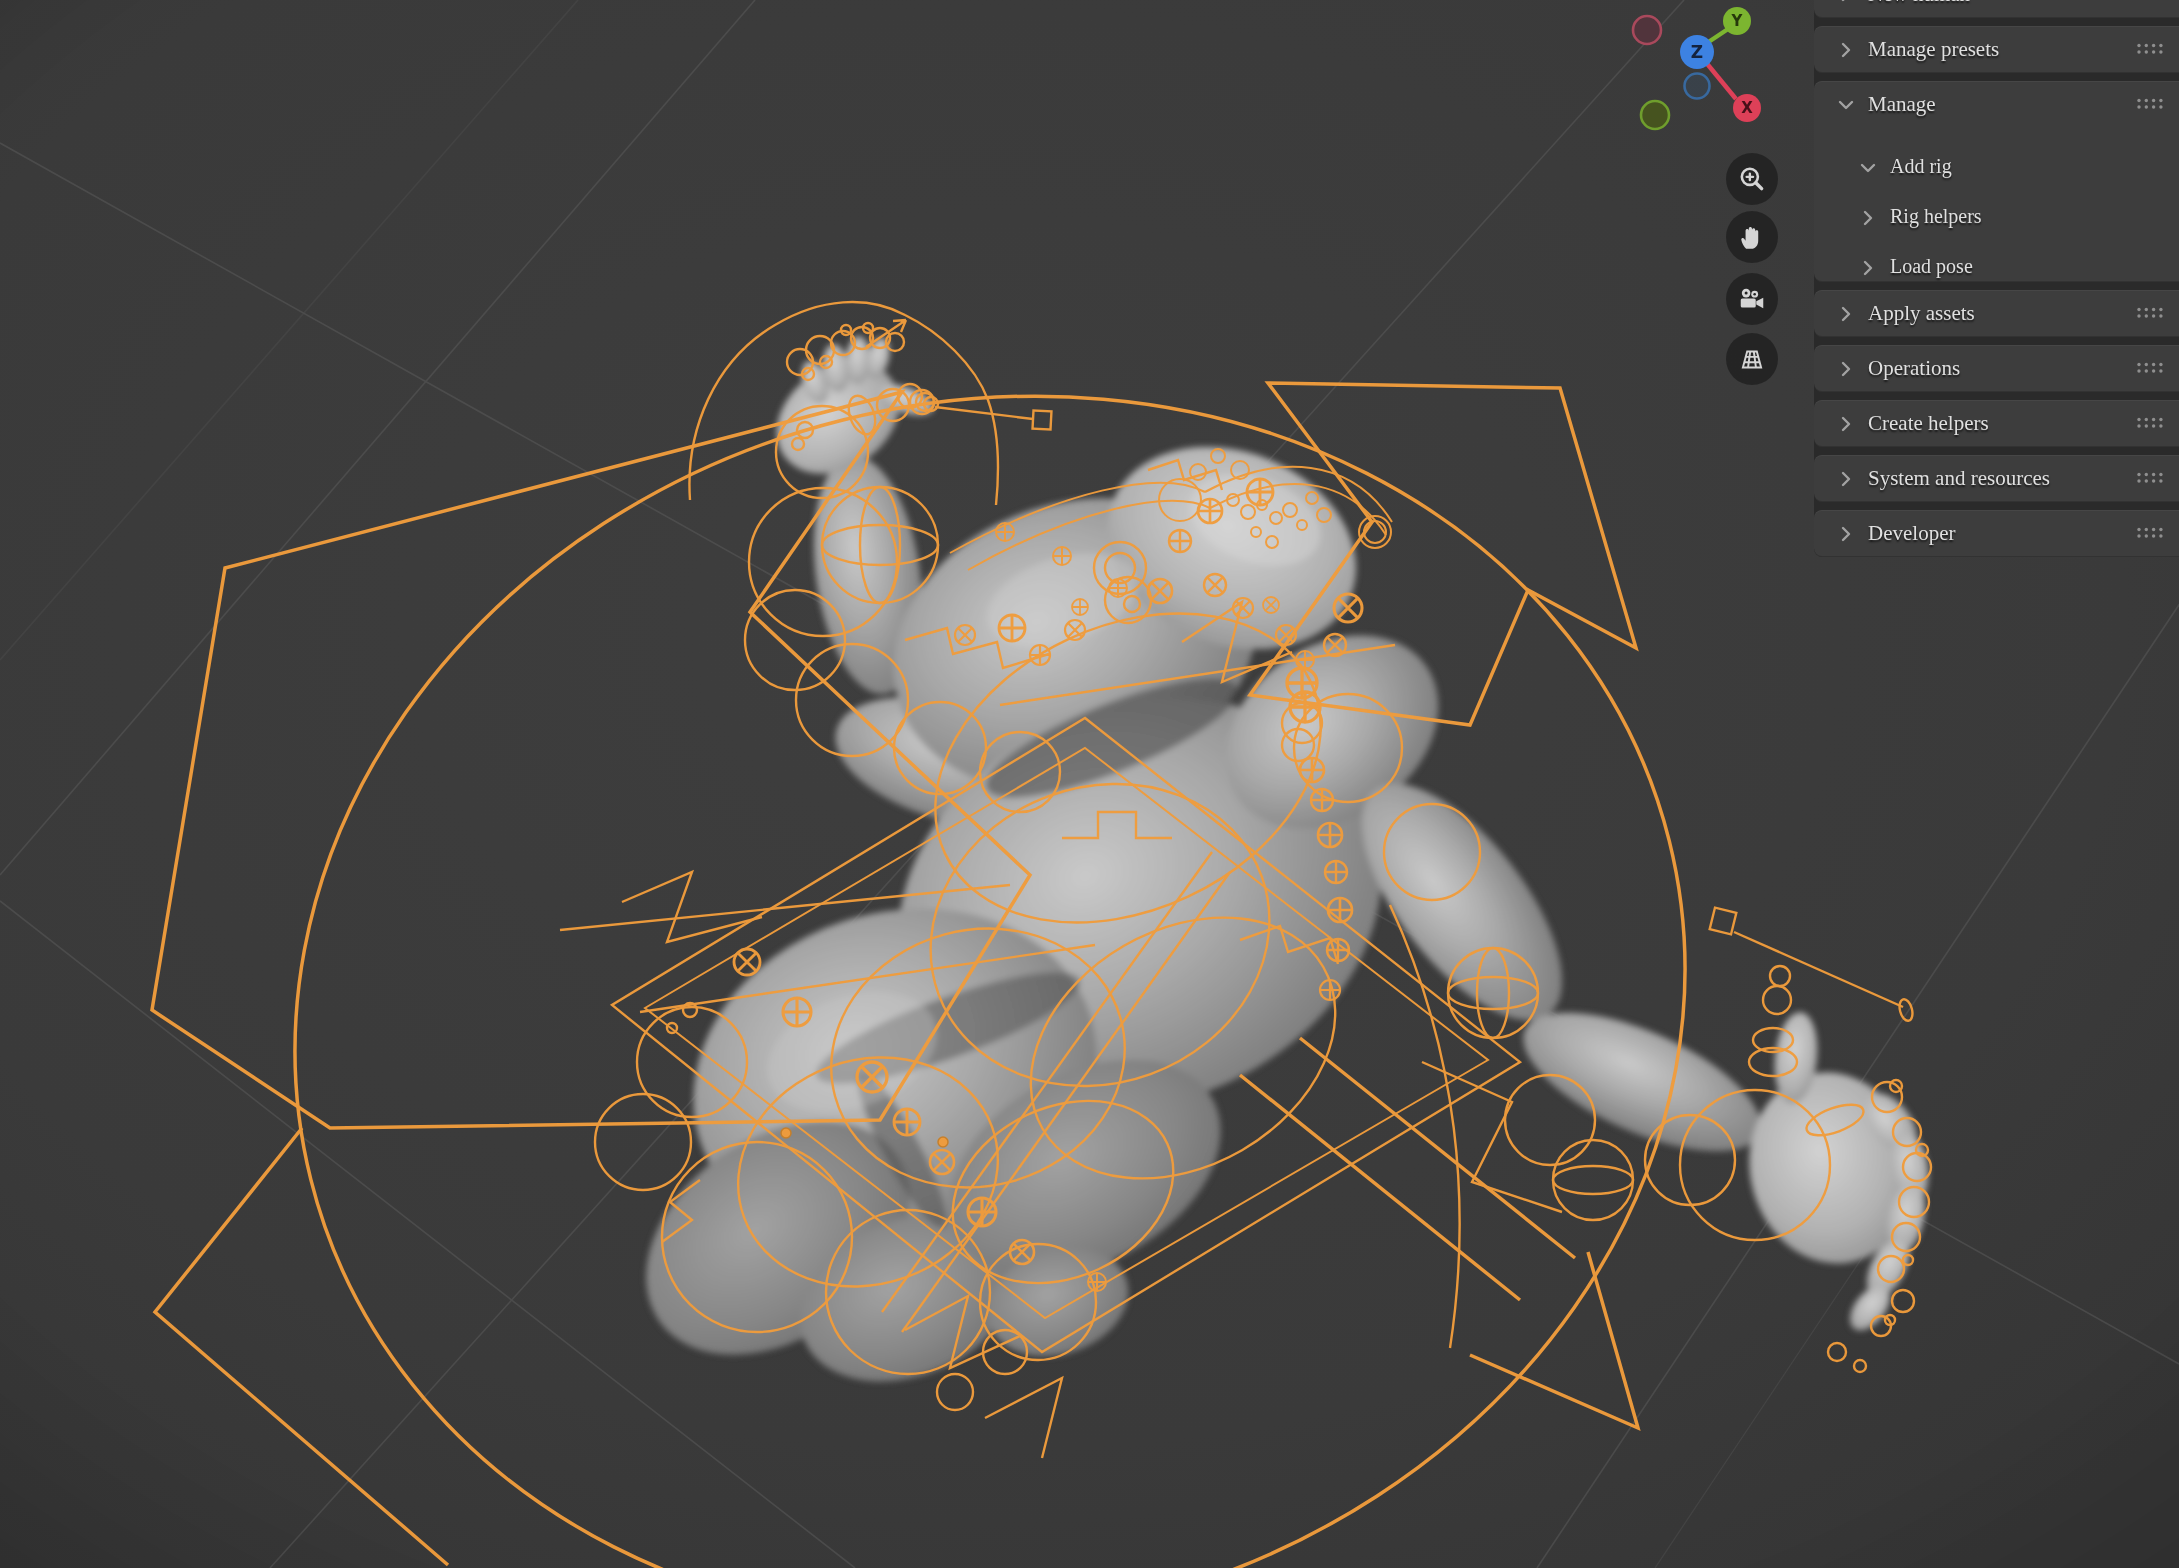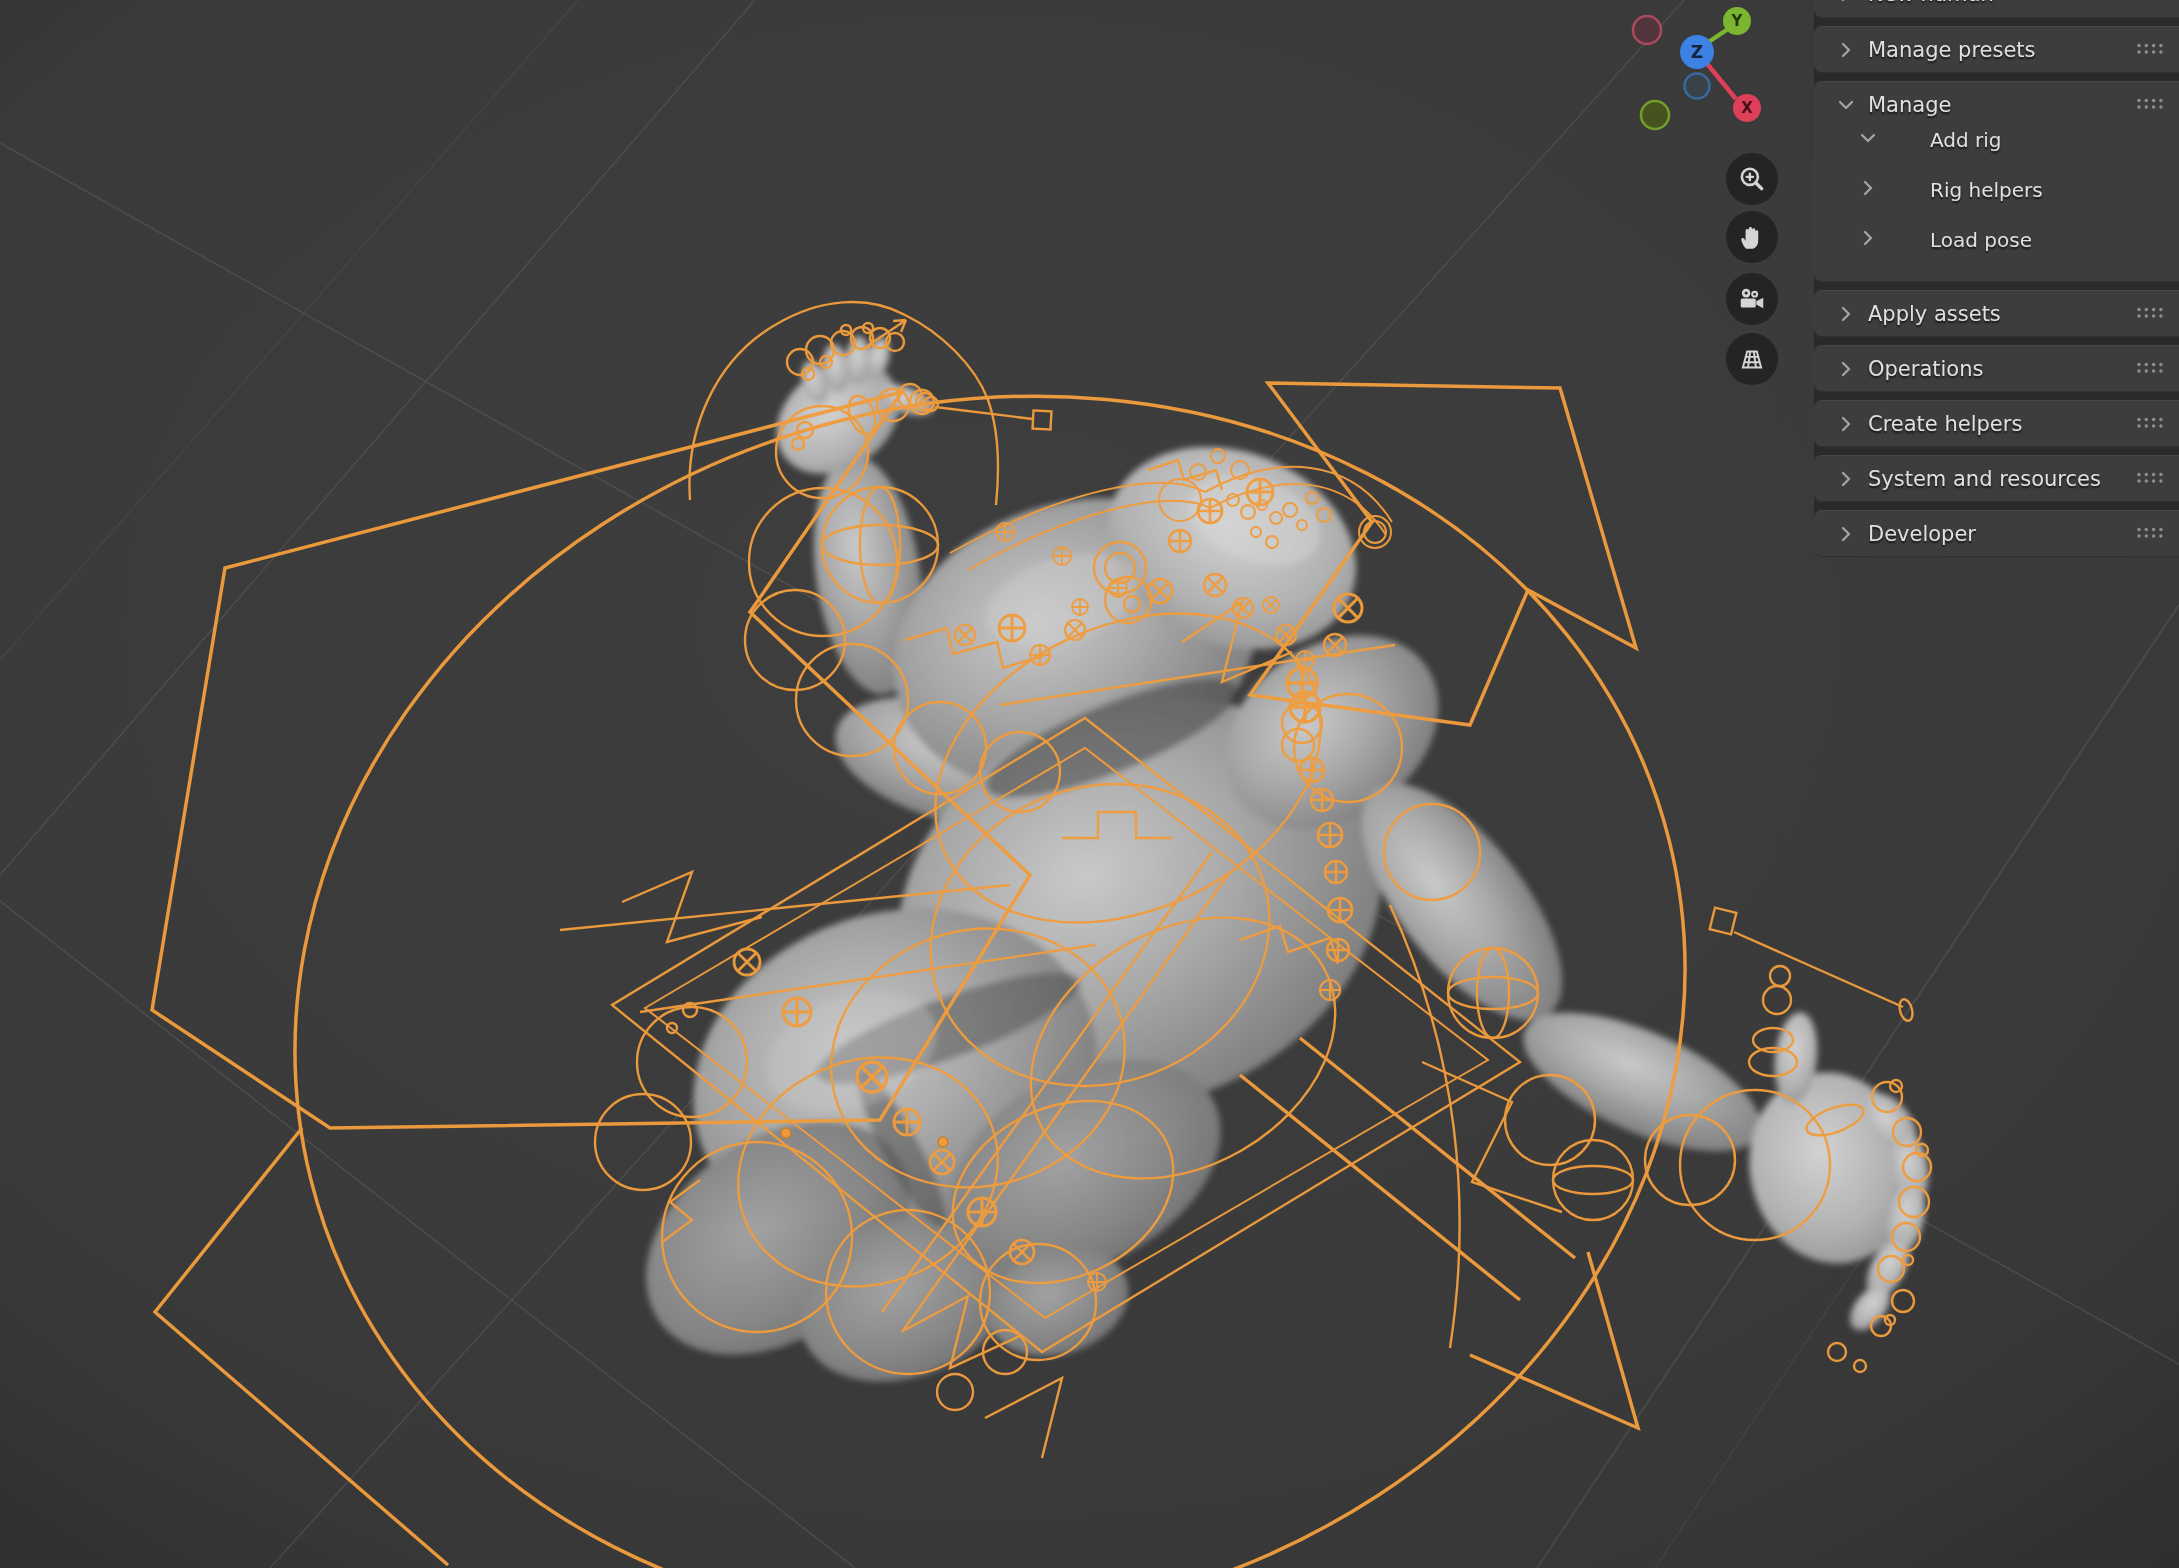--- a/index.html
+++ b/index.html
@@ -5,25 +5,25 @@
   html,body{margin:0;padding:0;background:#222;}
   #stage{position:relative;width:2179px;height:1568px;overflow:hidden;
          font-family:"DejaVu Sans","Liberation Sans",sans-serif;background:#3a3a3a;}
   #scene{position:absolute;left:0;top:0;width:2179px;height:1568px;display:block;}
 
   
   #sidebar{position:absolute;left:1814px;top:-30px;width:365px;
            display:flex;flex-direction:column;gap:8px;
            background:#2a2a2a;border-radius:9px 0 0 9px;}
   .sb-block{background:#3d3d3d;border-radius:8px 0 0 8px;
-            box-shadow:inset 0 1px 0 rgba(255,255,255,.05), inset 0 -1px 0 rgba(0,0,0,.18);}
+            box-shadow:inset 0 1px 0 rgba(255,255,255,.05), inset 0 -1px 0 rgba(0,0,0,.18);font-family:Liberation Serif, serif;}
   .sb-row{height:47px;display:flex;align-items:center;padding-left:22px;}
   .sb-block.clipped .sb-row{height:48px;}
   .rig-body{padding-bottom:4px;}
-  .sb-sub{height:50px;display:flex;align-items:flex-start;padding-left:44px;gap:40px;}
+  .sb-sub{height:50px;display:flex;align-items:flex-end;padding-left:44px;}
   .sb-label{color:#e0e0e0;font-size:21px;margin-left:12px;
             text-shadow:0 2px 2px rgba(0,0,0,.65);white-space:nowrap;}
   .sb-sub .sb-label{font-size:20px;}
   .chev{flex:0 0 auto;}
   .chev svg{display:block;}
   .chev.down svg{transform:rotate(90deg);}
   .grip{margin-left:auto;margin-right:14px;flex:0 0 auto;}
 
   
   .navbtn{position:absolute;width:52px;height:52px;border-radius:50%;

